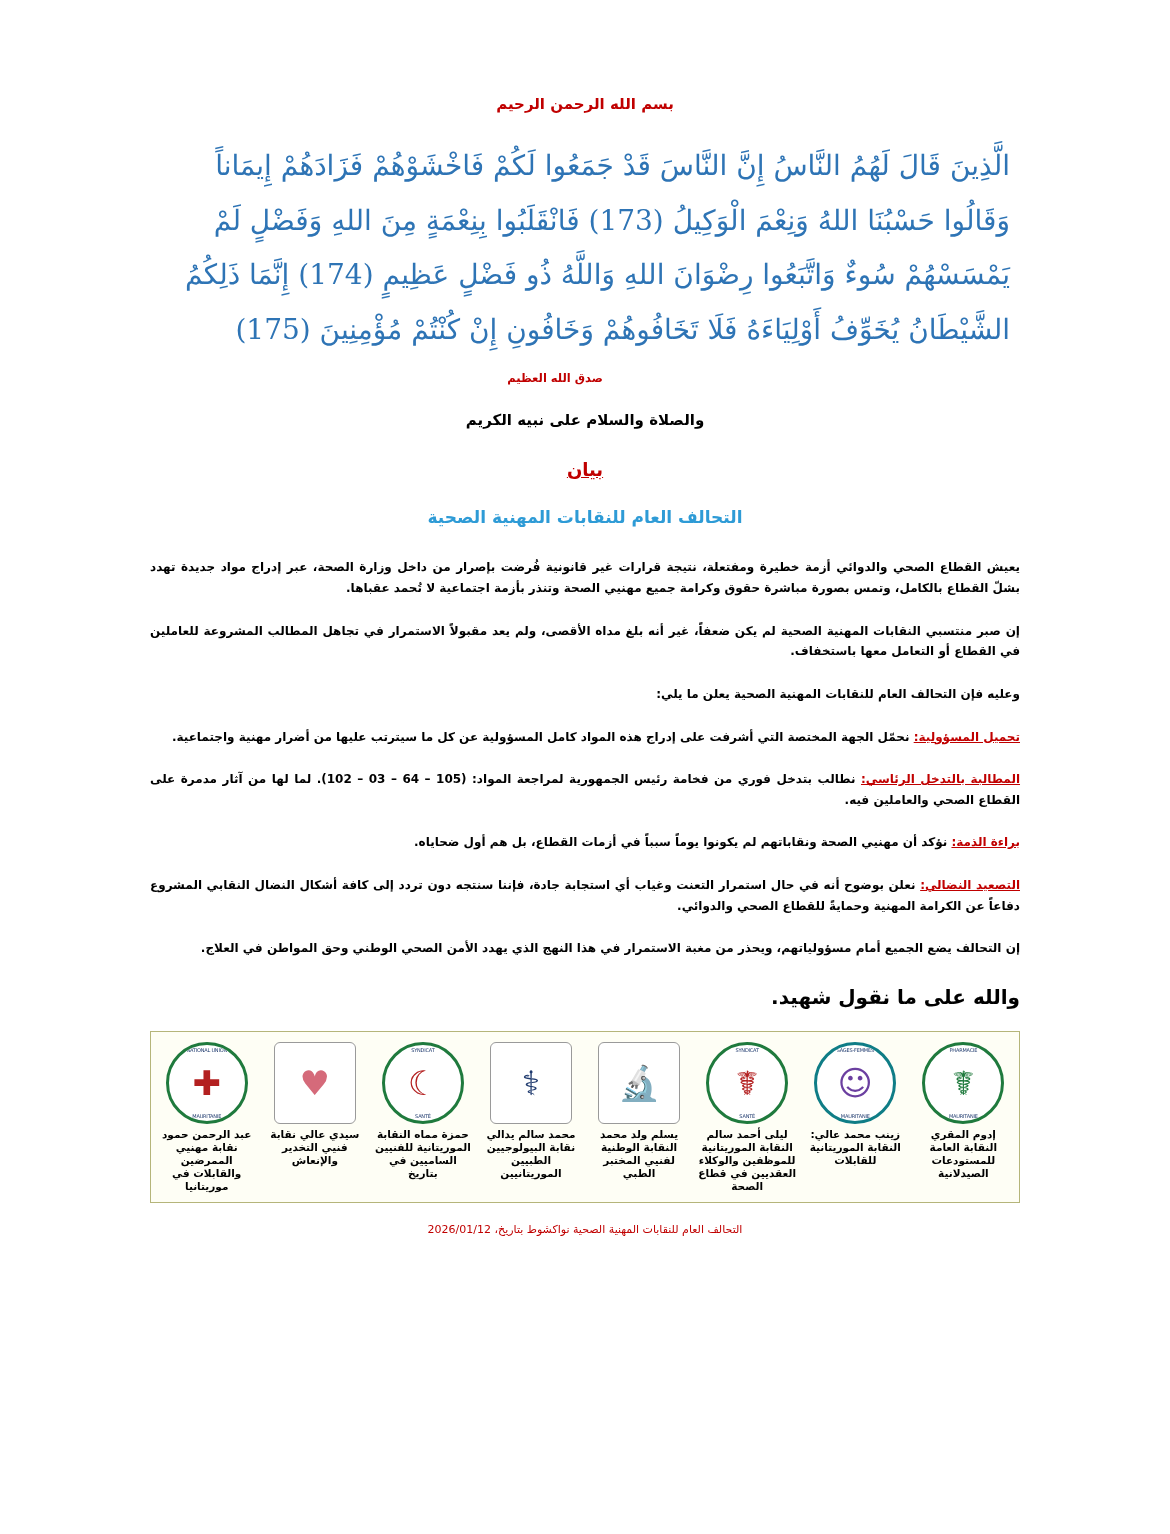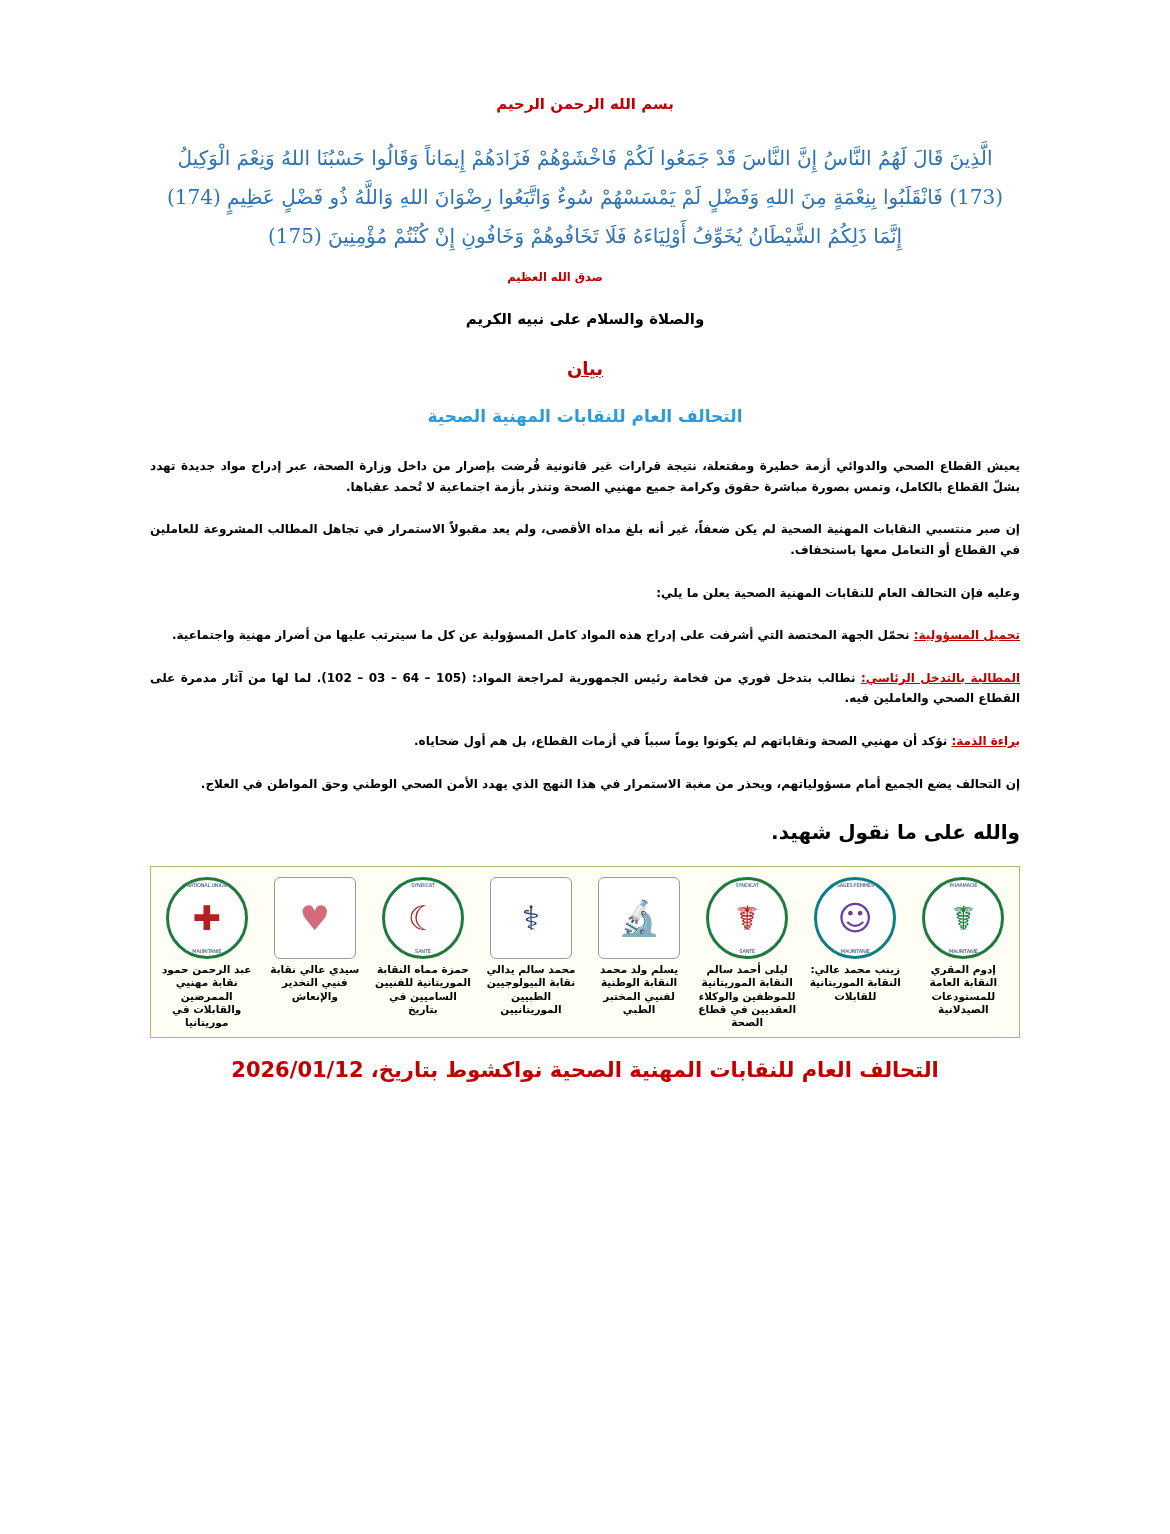--- a/index.html
+++ b/index.html
@@ -23,23 +23,22 @@
   }
   .basmala {
     text-align: center;
     color: #c00000;
     font-size: 15px;
     font-weight: bold;
     margin: 0 0 26px 0;
     letter-spacing: 0.2px;
   }
   .quran {
-    text-align: center;
     color: #2e74b5;
-    font-size: 20px;
+    font-size: 28px;
     line-height: 1.95;
     font-family: "DejaVu Serif", "Liberation Serif", serif;
     margin: 0 0 6px 0;
     padding: 0 10px;
   }
   .sadaqa {
     text-align: center;
     color: #c00000;
     font-size: 11.5px;
     font-weight: bold;
@@ -114,22 +113,22 @@
     font-size: 10.5px;
     line-height: 1.25;
     font-weight: bold;
     text-align: center;
     color: #000;
   }
   .footer {
     margin: 20px 0 0 0;
     text-align: center;
     color: #c00000;
-    font-size: 21px;
-    font-weight: bold;
+    font-size: 11px;
+    font-weight: normal;
   }
   
   .emb {
     position: absolute;
     inset: 0;
     border-radius: 50%;
     display: flex;
     align-items: center;
     justify-content: center;
     overflow: hidden;
@@ -187,20 +186,23 @@
   </p>
 
   <p class="body-par">
     <span class="lead">المطالبة بالتدخل الرئاسي:</span><span> نطالب بتدخل فوري من فخامة رئيس الجمهورية لمراجعة المواد: (105 – 64 – 03 – 102). لما لها من آثار مدمرة على القطاع الصحي والعاملين فيه.</span>
   </p>
 
   <p class="body-par">
     <span class="lead">براءة الذمة:</span><span> نؤكد أن مهنيي الصحة ونقاباتهم لم يكونوا يوماً سبباً في أزمات القطاع، بل هم أول ضحاياه.</span>
   </p>
 
+  <p class="body-par">
+    <span class="lead">التصعيد النضالي:</span><span> نعلن بوضوح أنه في حال استمرار التعنت وغياب أي استجابة جادة، فإننا سنتجه دون تردد إلى كافة أشكال النضال النقابي المشروع دفاعاً عن الكرامة المهنية وحمايةً للقطاع الصحي والدوائي.</span>
+  </p>
 
   <p class="body-par">
     <span class="lead"></span><span>إن التحالف يضع الجميع أمام مسؤولياتهم، ويحذر من مغبة الاستمرار في هذا النهج الذي يهدد الأمن الصحي الوطني وحق المواطن في العلاج.</span>
   </p>
 
   <div class="closing">والله على ما نقول شهيد.</div>
 
   <div class="logos-box">
 
     <div class="logo-cell">

